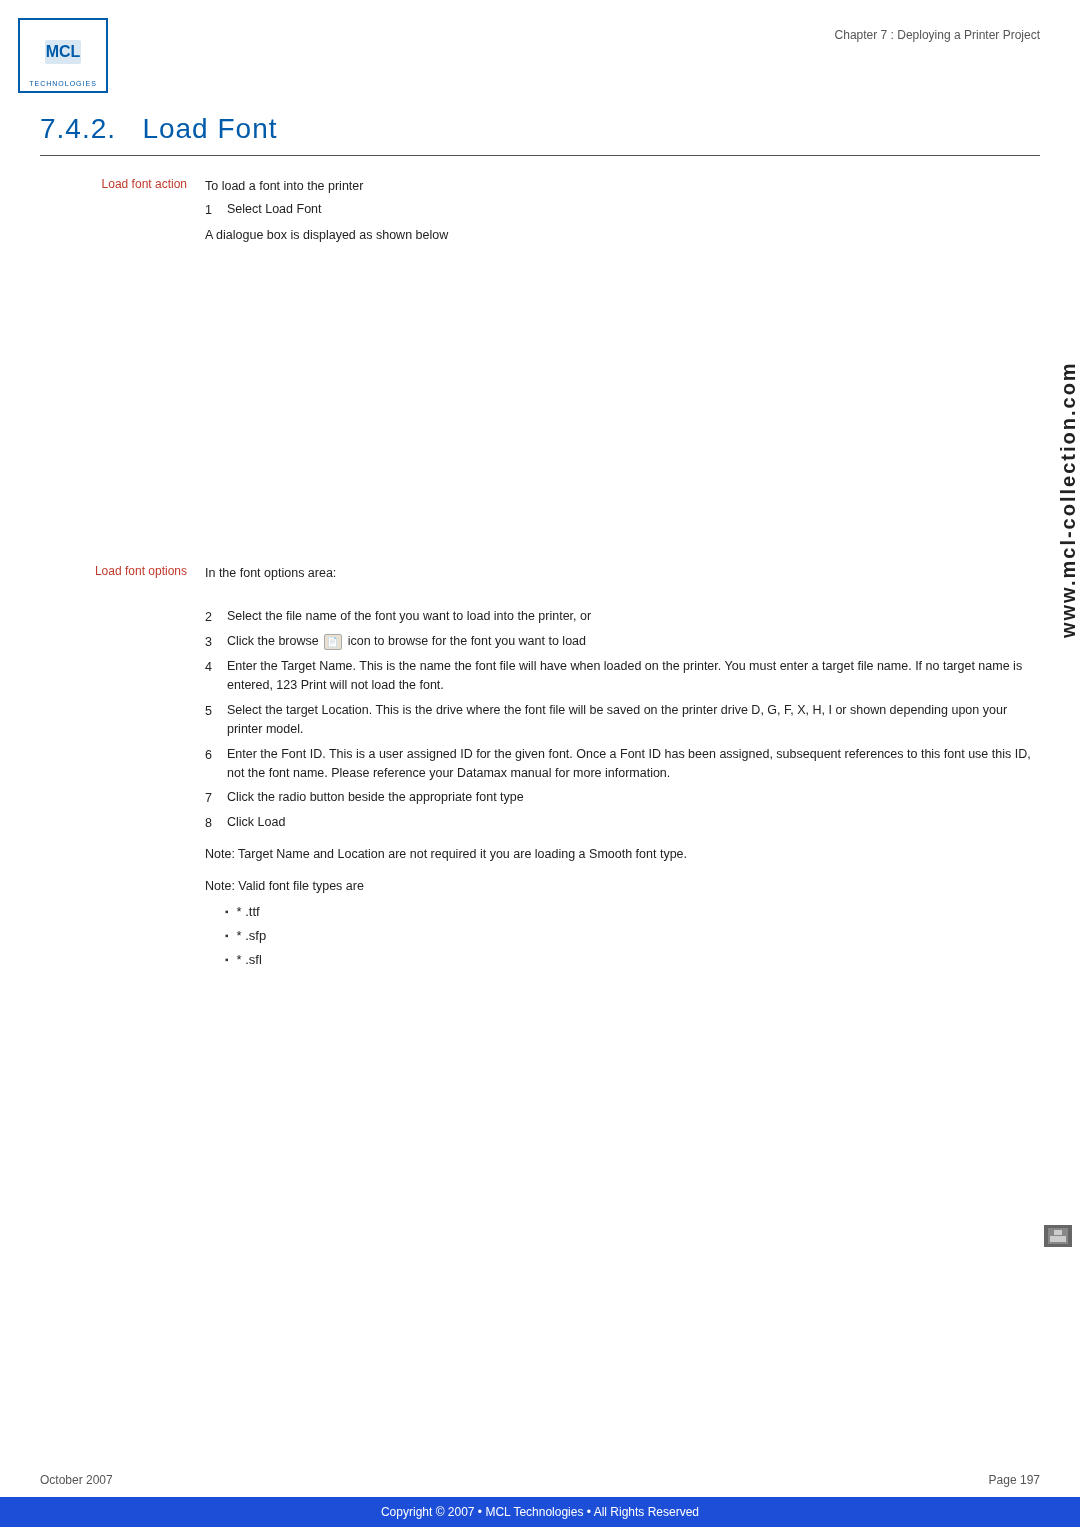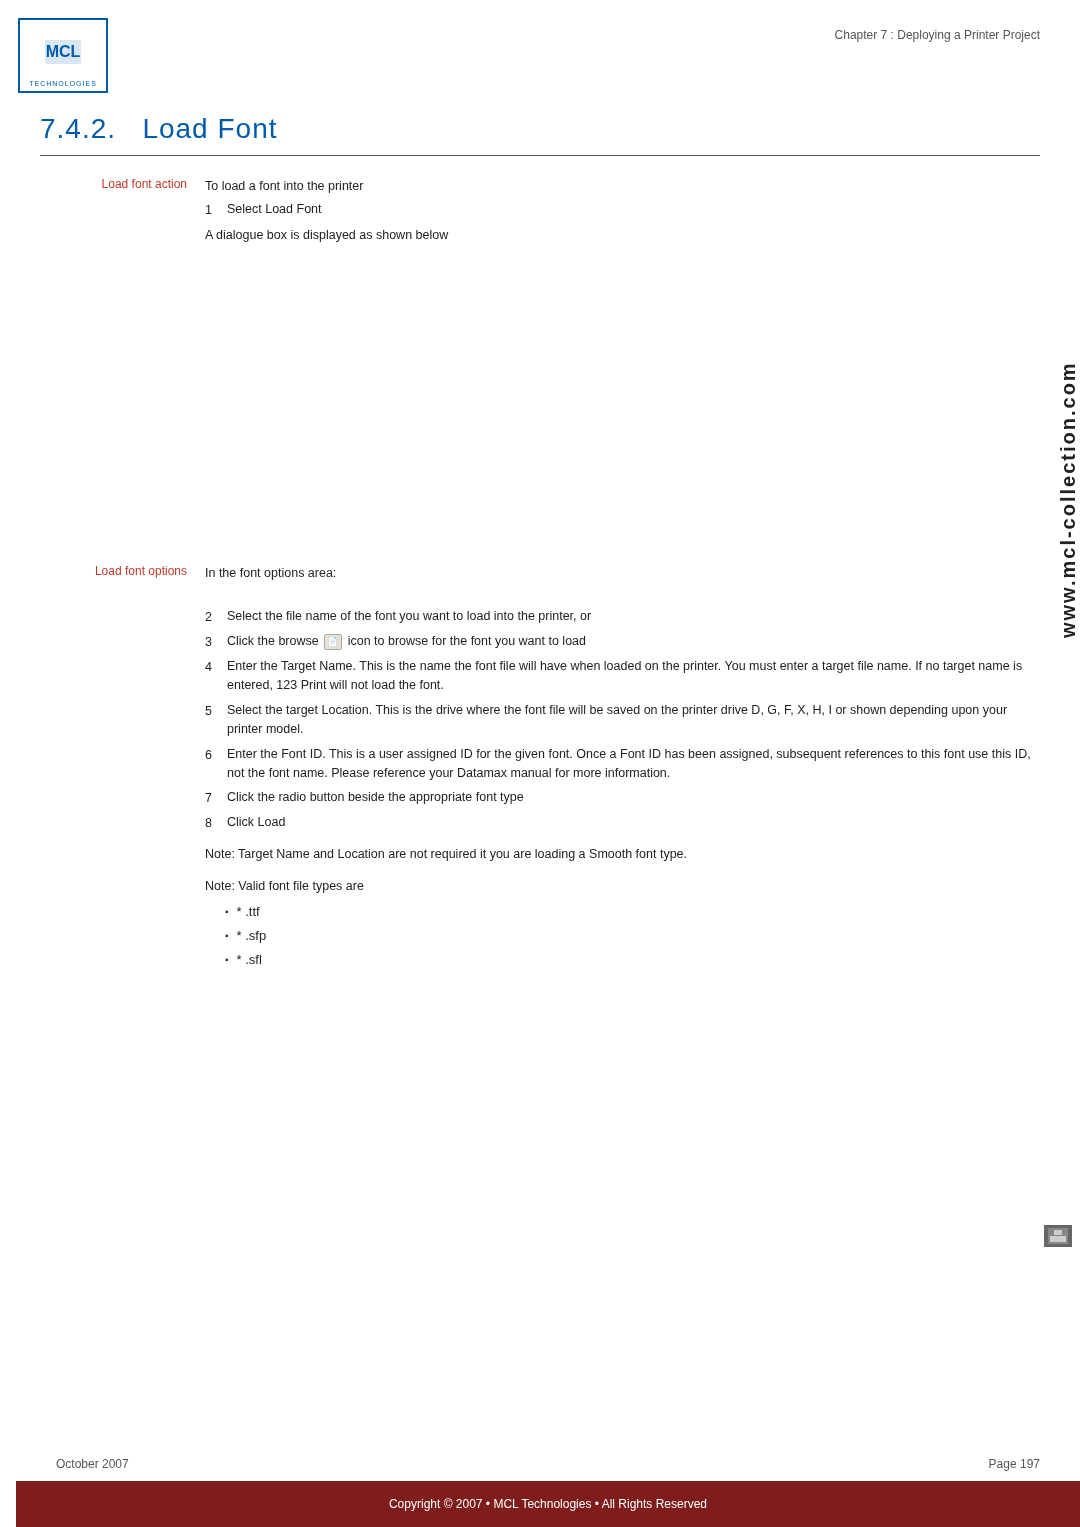--- a/index.html
+++ b/index.html
@@ -170,37 +170,37 @@
       content: "▪";
       margin-right: 8px;
       font-size: 10px;
       color: #333;
     }
 
     
     .footer {
       position: absolute;
       bottom: 0;
-      left: 16px;
+      left: 0;
       right: 0;
     }
 
     .footer-main {
       display: flex;
       justify-content: space-between;
       padding: 10px 40px;
       font-size: 12px;
       color: #555;
     }
 
     .footer-copyright {
-      background: #7f1d1d;
+      background: #1d4ed8;
       color: white;
       text-align: center;
-      padding: 16px;
+      padding: 8px;
       font-size: 12px;
       width: 100%;
     }
 
     
     .side-icon-small {
       position: absolute;
       right: 8px;
       bottom: 280px;
       width: 28px;

